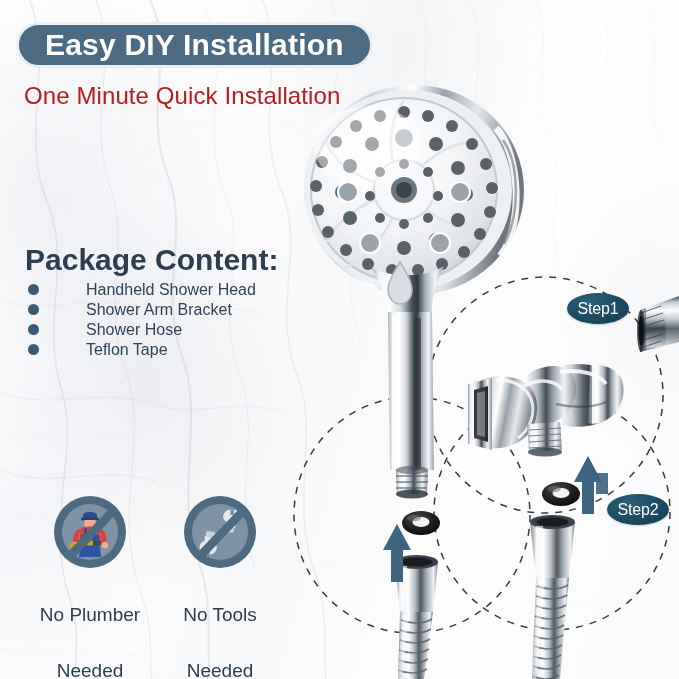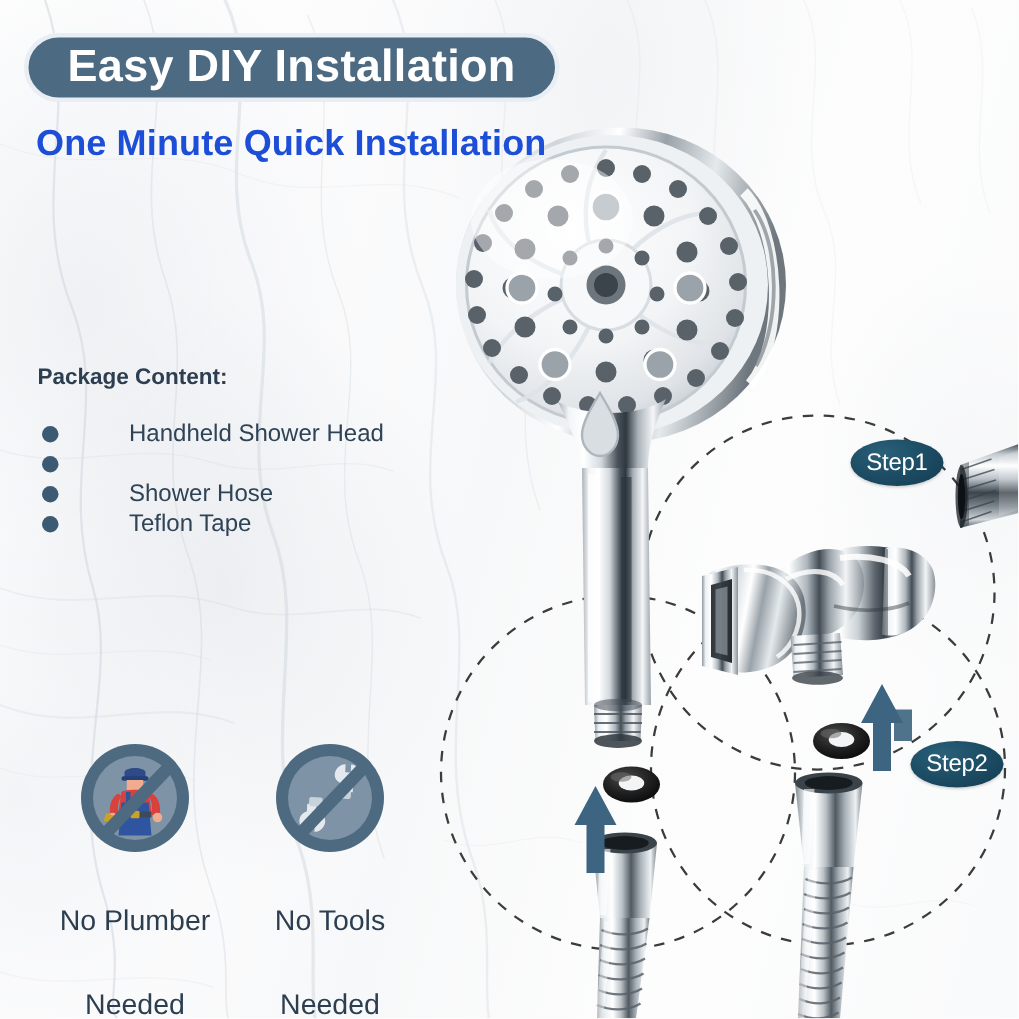--- a/index.html
+++ b/index.html
@@ -61,34 +61,34 @@
     font-size: 30px;
     font-weight: bold;
     letter-spacing: .2px;
     line-height: 1;
     white-space: nowrap;
   }
   .subtitle {
     position: absolute;
     left: 24px;
     top: 82px;
-    color: #1d4ed8;
+    color: #b91c1c;
     font-size: 24px;
-    font-weight: bold;
+    font-weight: normal;
     letter-spacing: .1px;
     white-space: nowrap;
   }
 
   
   .pkg-title {
     position: absolute;
     left: 25px;
     top: 243px;
     color: #2c3e50;
-    font-size: 15px;
+    font-size: 30px;
     font-weight: bold;
     white-space: nowrap;
   }
   .pkg-list {
     position: absolute;
     left: 28px;
     top: 280px;
     margin: 0;
     padding: 0;
     list-style: none;
@@ -504,20 +504,21 @@
   <div class="subtitle">One Minute Quick Installation</div>
 
   <div class="pkg-title">Package Content:</div>
   <ul class="pkg-list">
     <li>
       <span class="pkg-dot"></span>
       <span class="pkg-label">Handheld Shower Head</span>
     </li>
     <li>
       <span class="pkg-dot"></span>
+      <span class="pkg-label">Shower Arm Bracket</span>
     </li>
     <li>
       <span class="pkg-dot"></span>
       <span class="pkg-label">Shower Hose</span>
     </li>
     <li>
       <span class="pkg-dot"></span>
       <span class="pkg-label">Teflon Tape</span>
     </li>
   </ul>

